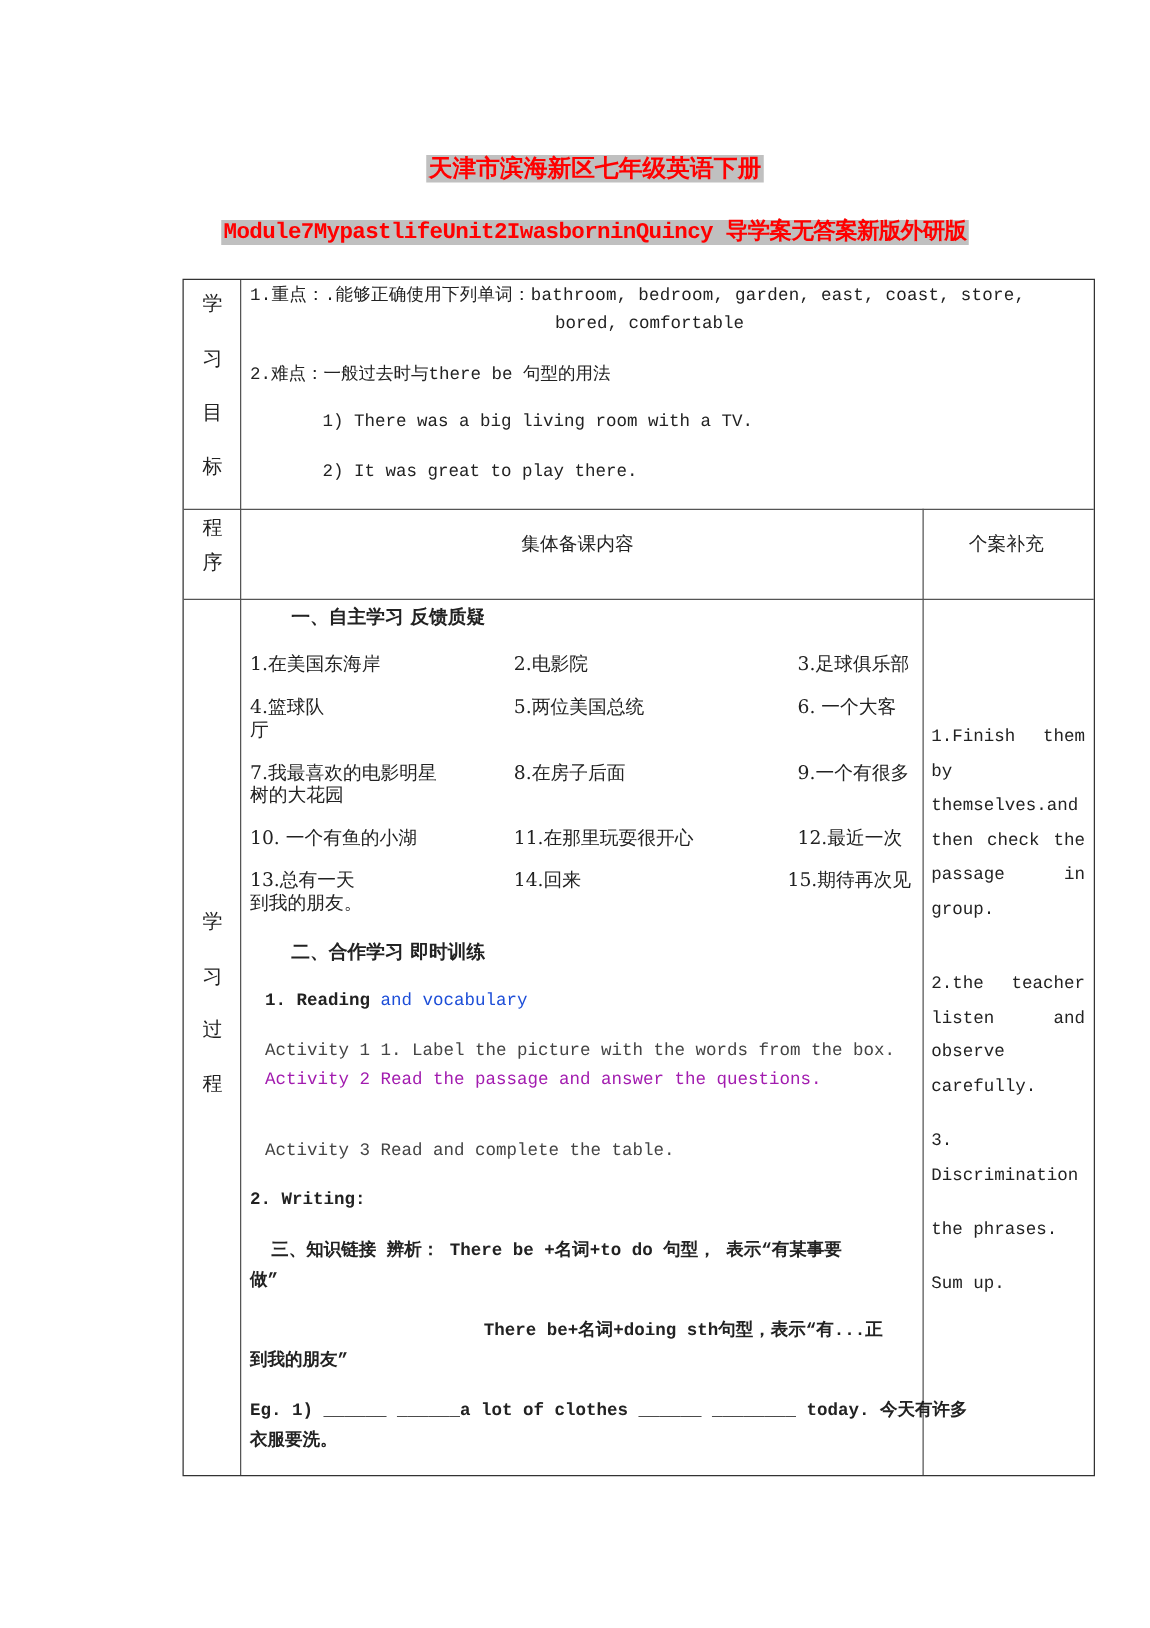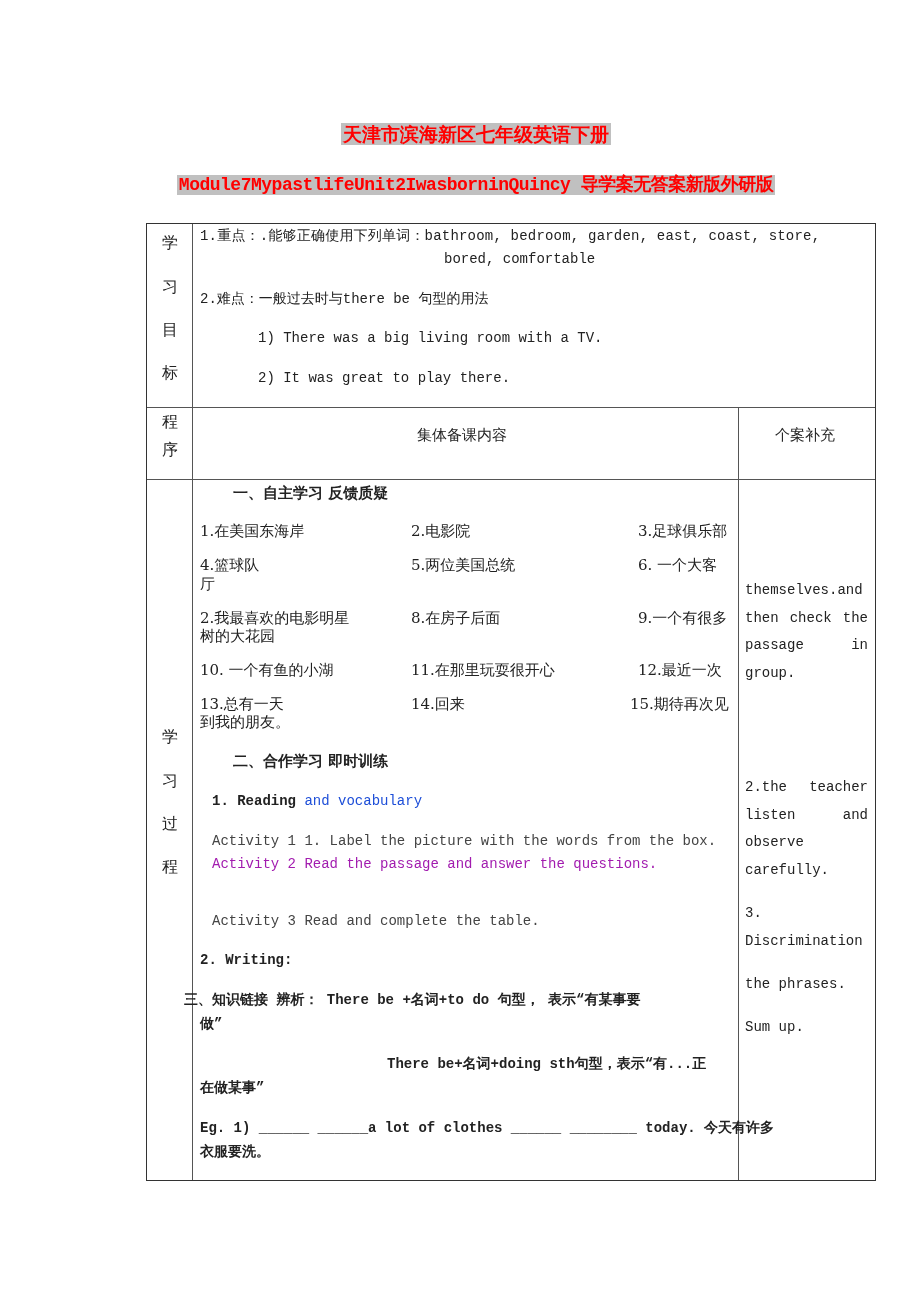--- a/index.html
+++ b/index.html
@@ -65,49 +65,50 @@
 
 <div class="abs cn" style="left:200px;top:522px">1.在美国东海岸</div>
 <div class="abs cn" style="left:411px;top:522px">2.电影院</div>
 <div class="abs cn" style="left:638px;top:522px">3.足球俱乐部</div>
 
 <div class="abs cn" style="left:200px;top:556px">4.篮球队</div>
 <div class="abs cn" style="left:411px;top:556px">5.两位美国总统</div>
 <div class="abs cn" style="left:638px;top:556px">6. 一个大客</div>
 <div class="abs cn" style="left:200px;top:575px">厅</div>
 
-<div class="abs cn" style="left:200px;top:609px">2.我最喜欢的电影明星</div>
+<div class="abs cn" style="left:200px;top:609px">7.我最喜欢的电影明星</div>
 <div class="abs cn" style="left:411px;top:609px">8.在房子后面</div>
 <div class="abs cn" style="left:638px;top:609px">9.一个有很多</div>
 <div class="abs cn" style="left:200px;top:627px">树的大花园</div>
 
 <div class="abs cn" style="left:200px;top:661px">10. 一个有鱼的小湖</div>
 <div class="abs cn" style="left:411px;top:661px">11.在那里玩耍很开心</div>
 <div class="abs cn" style="left:638px;top:661px">12.最近一次</div>
 
 <div class="abs cn" style="left:200px;top:695px">13.总有一天</div>
 <div class="abs cn" style="left:411px;top:695px">14.回来</div>
 <div class="abs cn" style="left:630px;top:695px">15.期待再次见</div>
 <div class="abs cn" style="left:200px;top:713px">到我的朋友。</div>
 
 <div class="abs cn bold" style="left:233px;top:752px;font-size:15px;font-family:'DejaVu Sans',sans-serif">二、合作学习 即时训练</div>
 <div class="abs mono" style="left:212px;top:793px"><span class="bold">1. Reading</span><span style="color:#1d4ed8"> and vocabulary</span></div>
 <div class="abs mono" style="left:212px;top:833px;color:#444">Activity 1 1. Label the picture with the words from the box.</div>
 <div class="abs mono" style="left:212px;top:856px;color:#a21caf">Activity 2 Read the passage and answer the questions.</div>
 <div class="abs mono" style="left:212px;top:913px;color:#444">Activity 3 Read and complete the table.</div>
 <div class="abs mono bold" style="left:200px;top:952px">2. Writing:</div>
 
-<div class="abs mono bold" style="left:184px;top:991px">三、知识链接     辨析： There be +名词+to do 句型， 表示“有某事要</div>
+<div class="abs mono bold" style="left:217px;top:991px">三、知识链接     辨析： There be +名词+to do 句型， 表示“有某事要</div>
 <div class="abs mono bold" style="left:200px;top:1015px">做”</div>
 <div class="abs mono bold" style="left:387px;top:1055px">There be+名词+doing sth句型，表示“有...正</div>
-<div class="abs mono bold" style="left:200px;top:1079px">在做某事”</div>
+<div class="abs mono bold" style="left:200px;top:1079px">到我的朋友”</div>
 <div class="abs mono bold" style="left:200px;top:1119px">Eg. 1) ______ ______a lot of clothes ______ ________ today. 今天有许多</div>
 <div class="abs mono bold" style="left:200px;top:1143px">衣服要洗。</div>
 
 <div class="side" style="top:577px">
+  <div>1.Finish them by</div>
   <div style="text-align-last:left">themselves.and</div>
   <div>then check the</div>
   <div>passage in</div>
   <div style="text-align-last:left">group.</div>
 </div>
 <div class="side" style="top:774px">
   <div>2.the teacher</div>
   <div>listen and</div>
   <div style="text-align-last:left">observe</div>
   <div style="text-align-last:left">carefully.</div>

